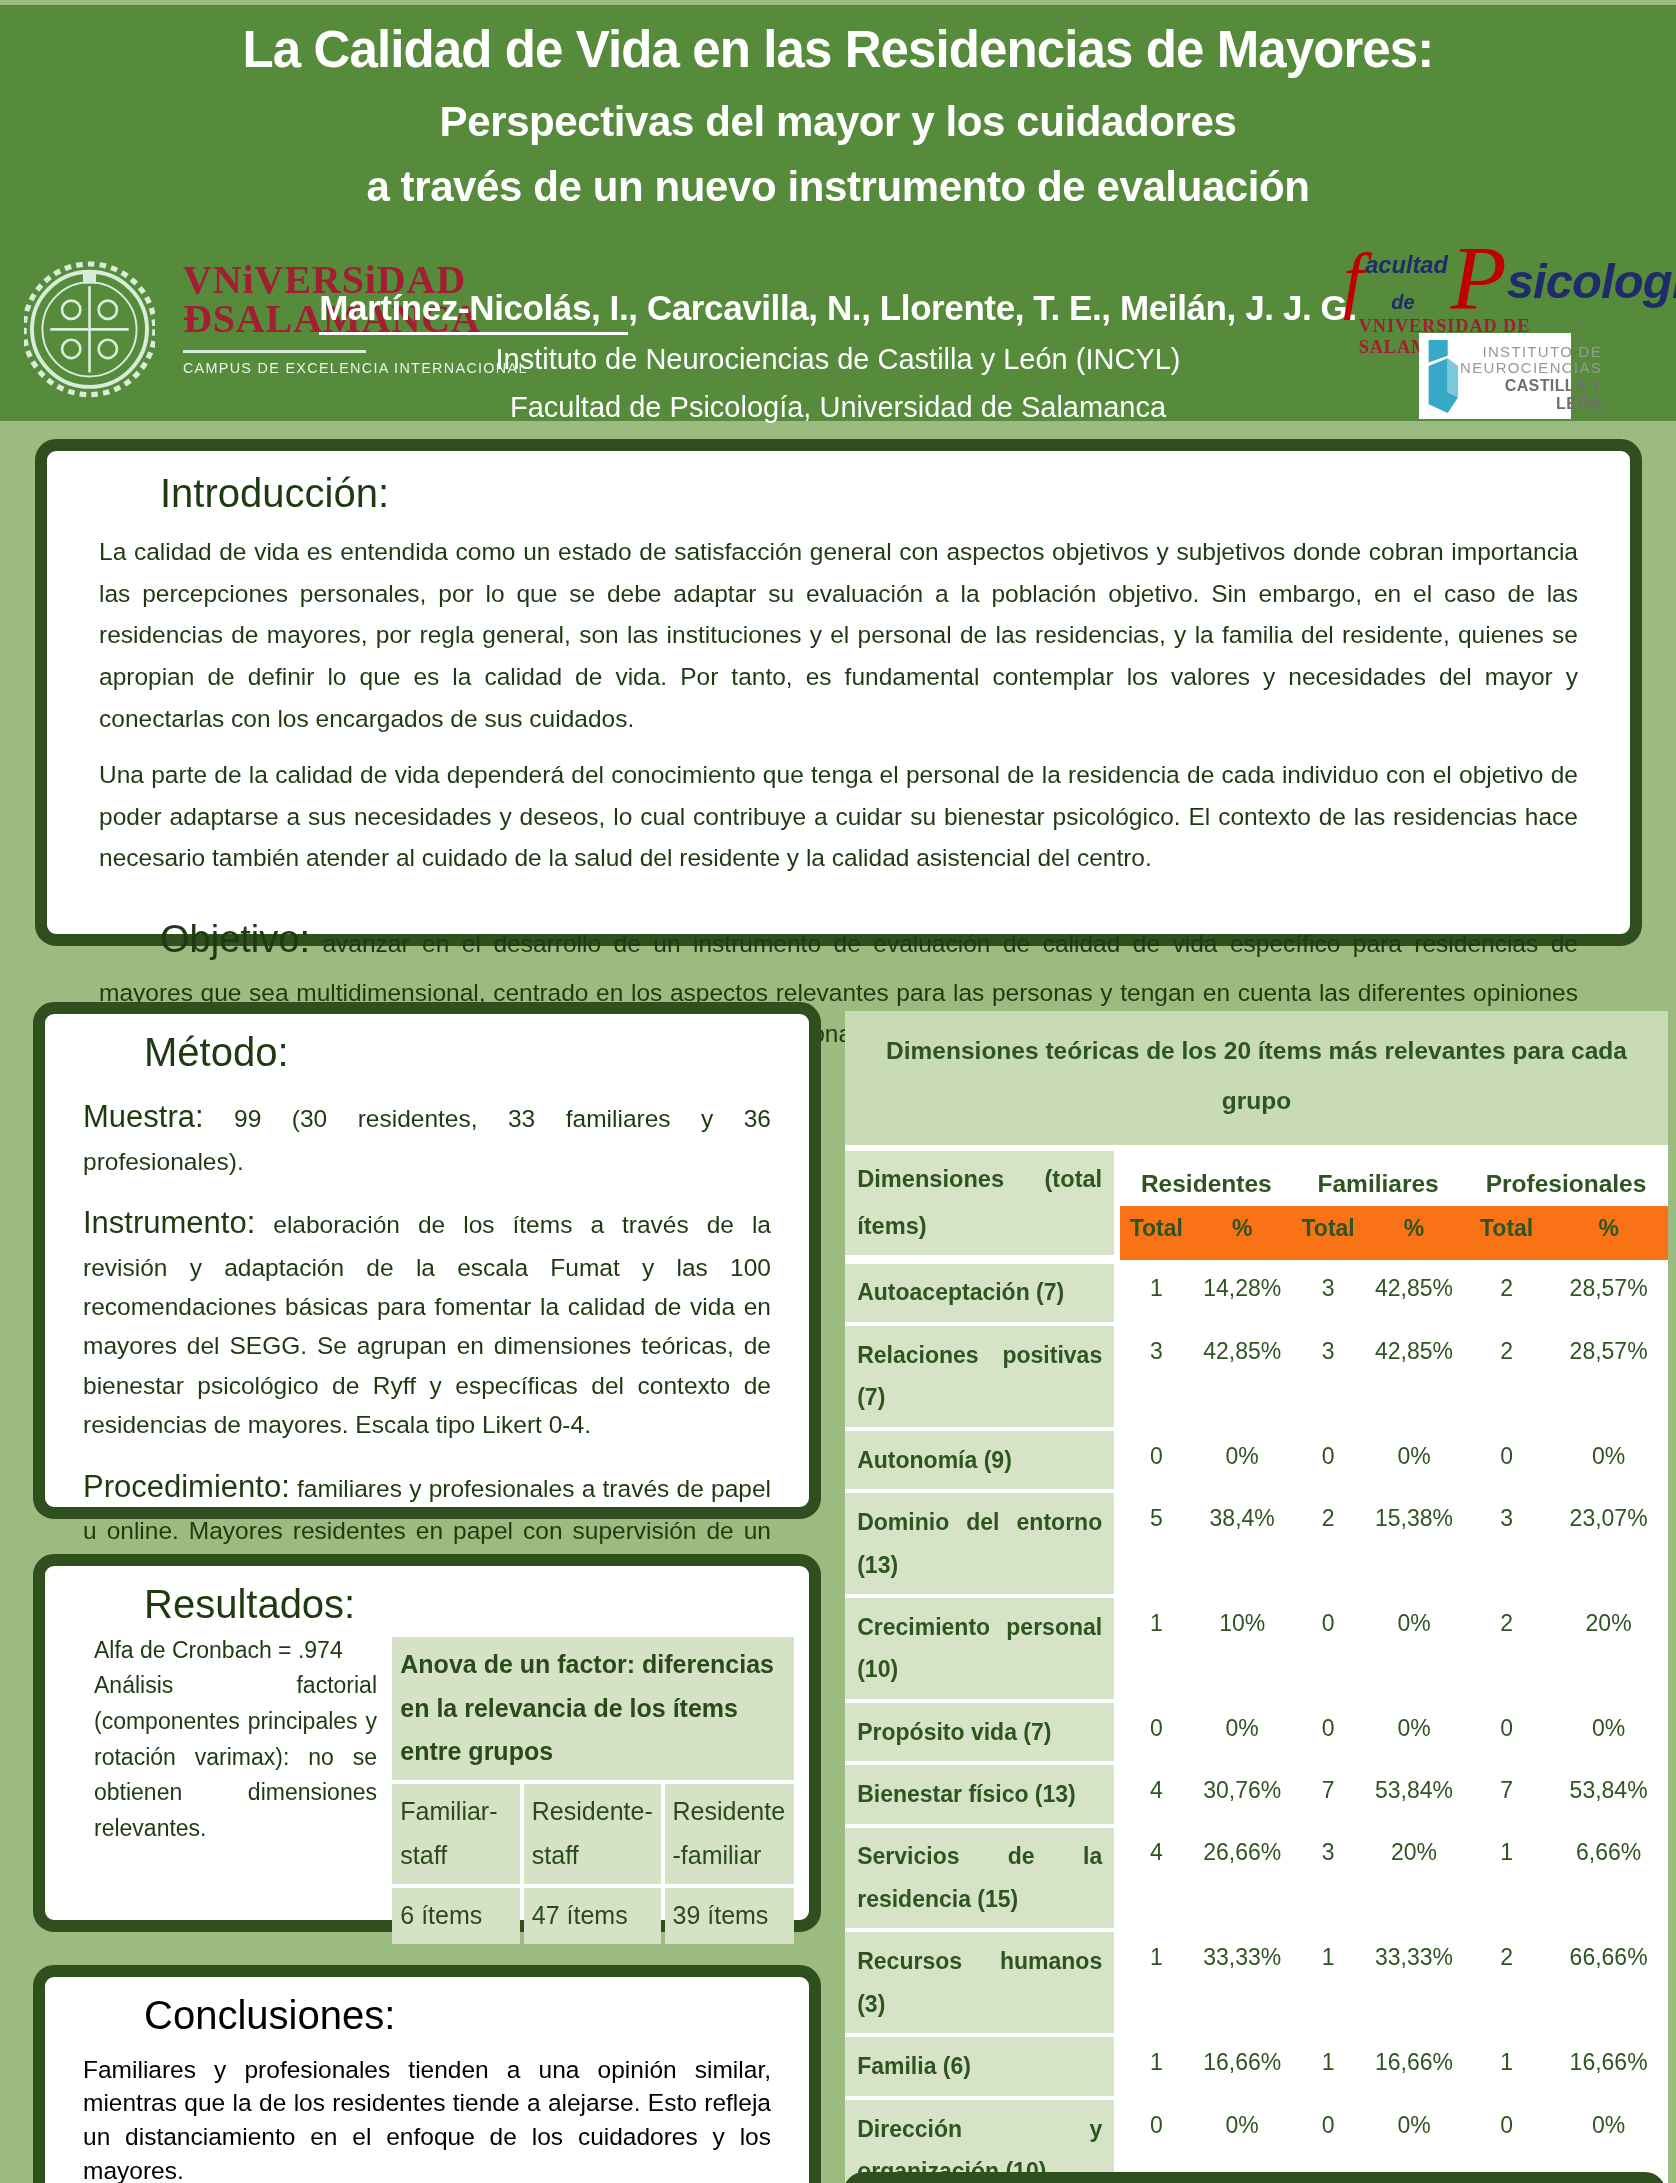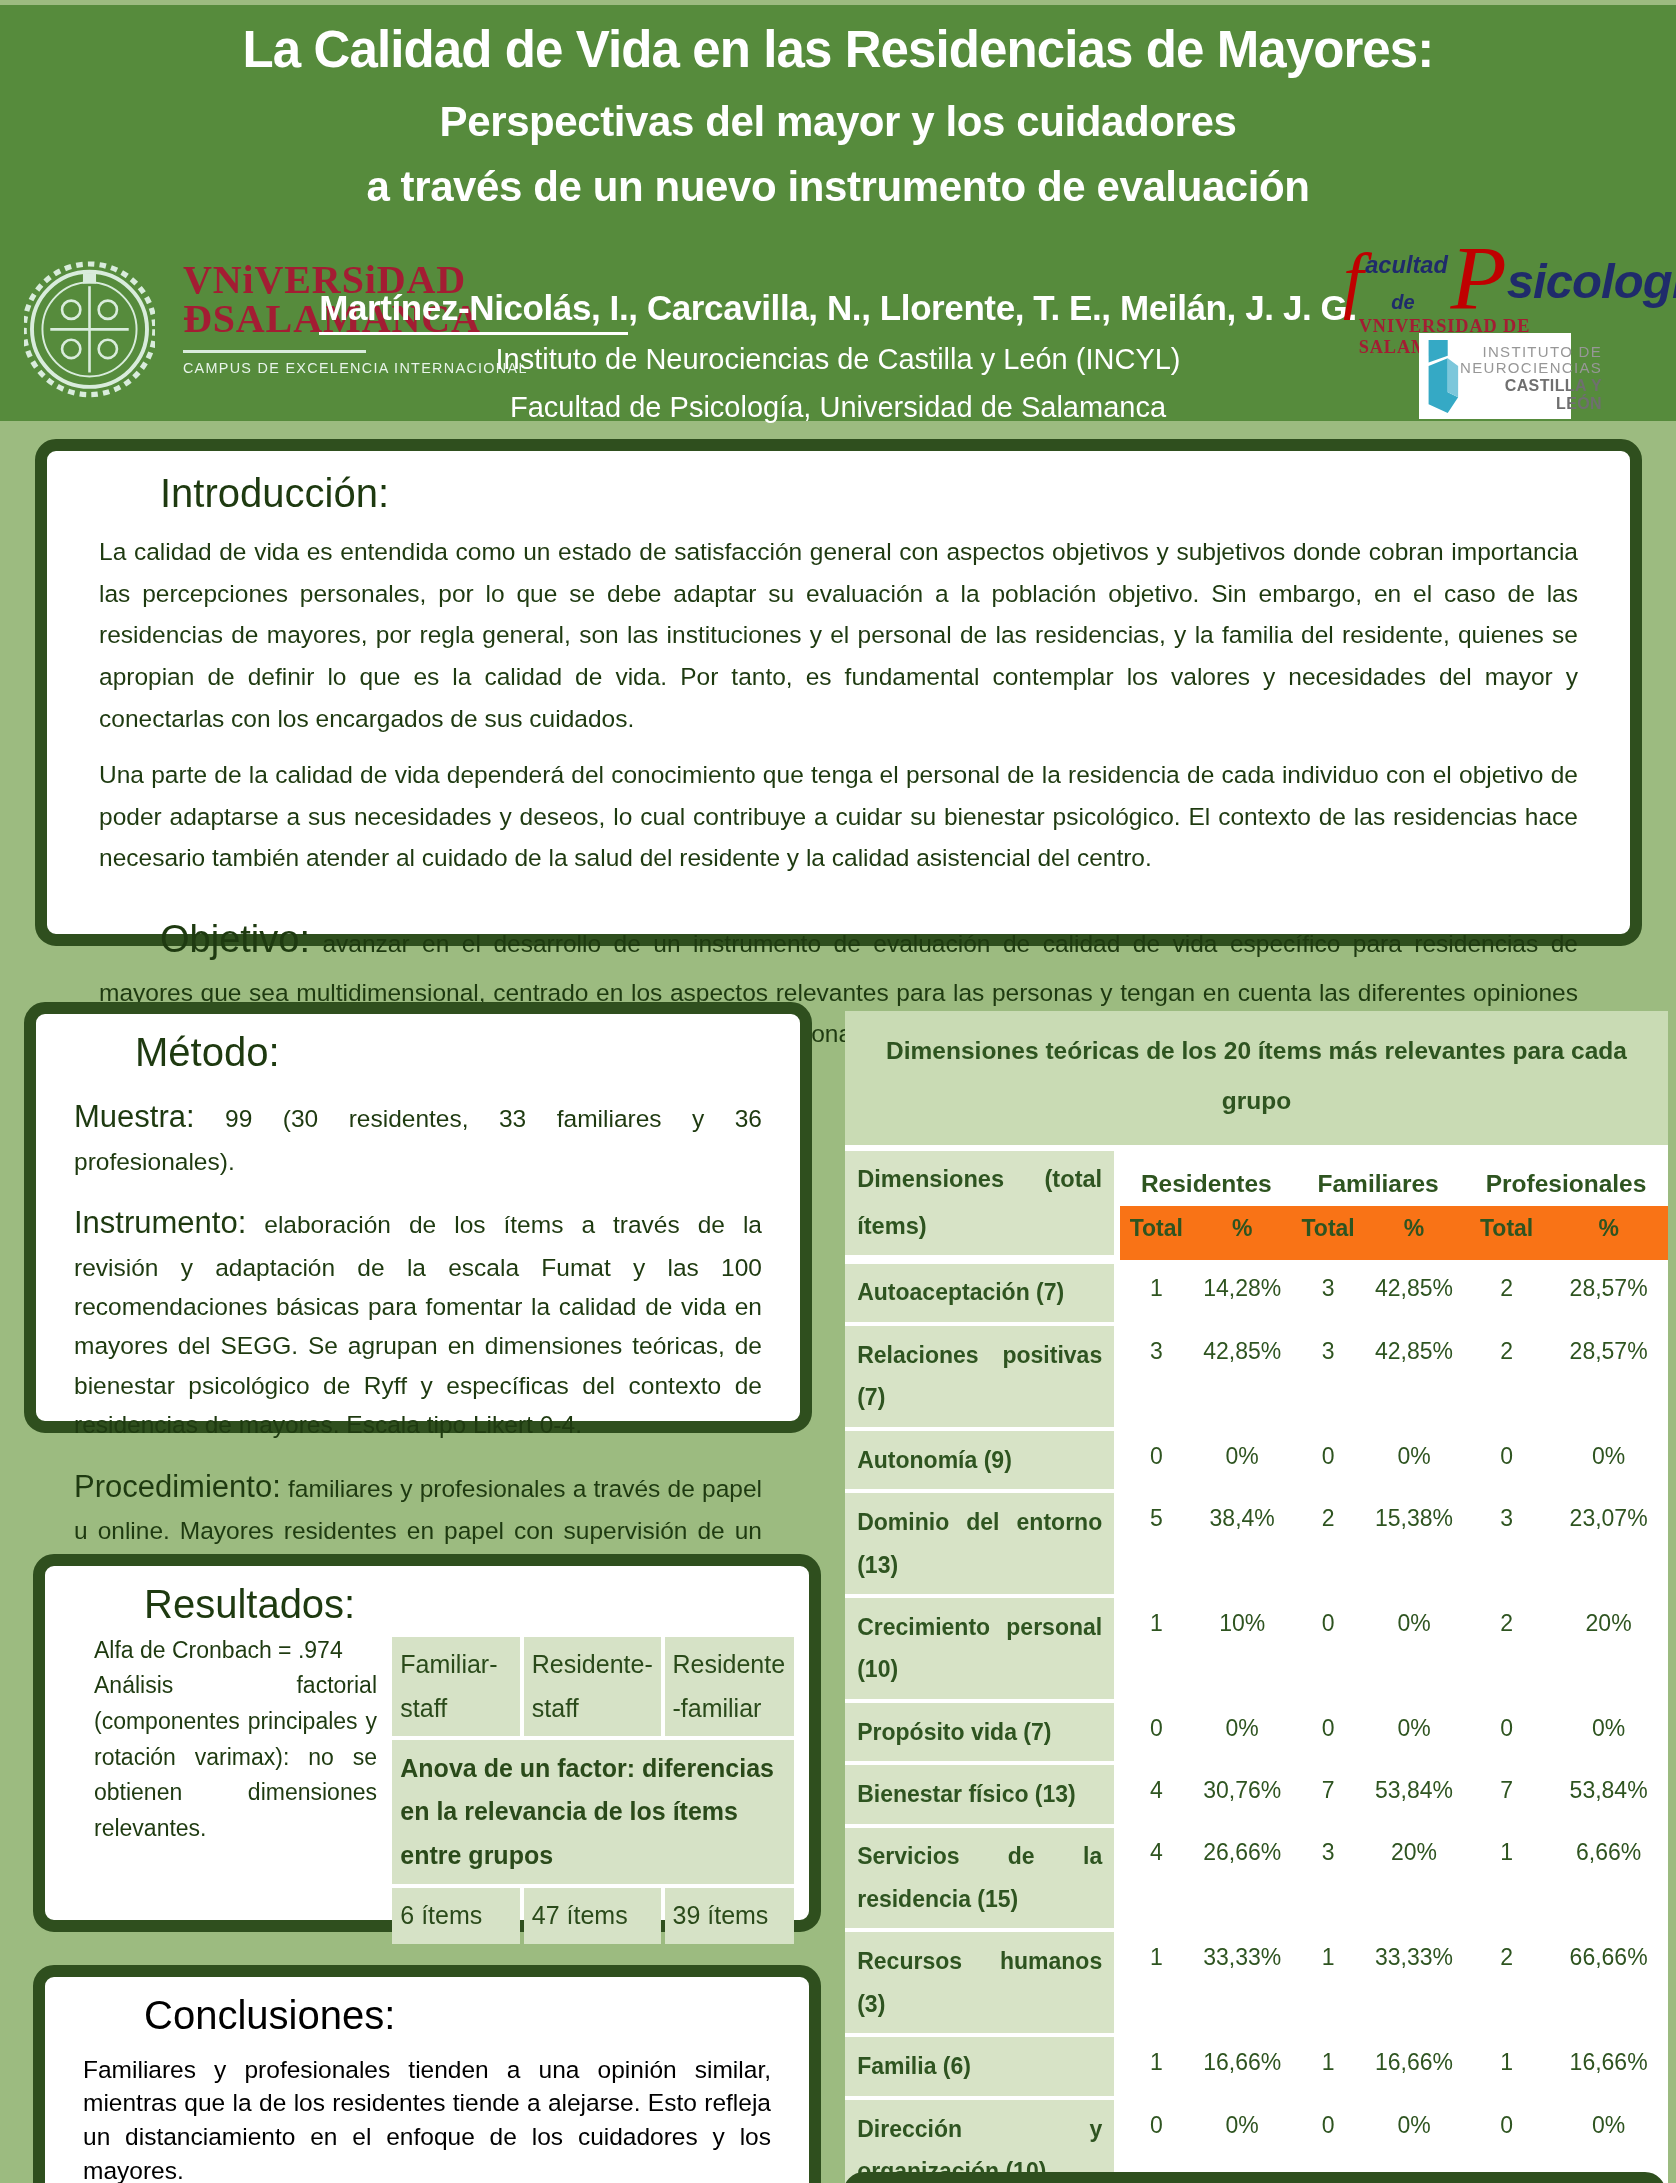--- a/index.html
+++ b/index.html
@@ -38,21 +38,21 @@
   
   .incyl{position:absolute;left:1419px;top:328px;width:152px;height:86px;background:#fff;
          display:flex;align-items:flex-end;padding:6.1px;box-sizing:border-box;}
   .incyl-mark{width:35px;height:73px;flex:0 0 auto;}
   .incyl-txt{flex:1;text-align:right;line-height:1.12;}
   .incyl-l1,.incyl-l2{color:#979797;font-size:15px;letter-spacing:1.3px;}
   .incyl-l3{color:#6F6F6F;font-size:16px;font-weight:bold;letter-spacing:0.4px;}
   
   .panel{position:absolute;background:#fff;border:12.2px solid #2F4F1E;border-radius:21px;box-sizing:border-box;}
   #intro-panel{left:35px;top:439px;width:1607px;height:507px;padding:20px 52px;}
-  #metodo-panel{left:24px;top:1002px;width:788px;height:431px;padding:15.7px 38px;}
+  #metodo-panel{left:33px;top:1002px;width:788px;height:517px;padding:15.7px 38px;}
   #resultados-panel{left:33px;top:1554px;width:788px;height:378px;padding:15.7px 26px 15.7px 38px;}
   #conclusiones-panel{left:33px;top:1965px;width:788px;height:533px;padding:15.7px 38px;}
   #referencias-panel{left:843px;top:2172px;width:823px;height:369px;padding:11.4px 34px;}
   .sec-h{font-size:40px;font-weight:400;margin:0 0 4.4px 61px;}
   .hg{color:#1E3A10;} .hb{color:#000;}
   .jp{text-align:justify;margin:15px 0 0 0;}
   .tg{color:#1E3A10;} .tb{color:#000;}
   .intro-p{font-size:24.5px;line-height:1.7;}
   .obj-p{font-size:24.5px;line-height:1.7;text-indent:61px;margin-top:28px;}
   .obj-label{font-size:38px;}
@@ -171,27 +171,27 @@
 
   <div class="panel" id="resultados-panel">
     <div class="sec-h hg">Resultados:</div>
     <div class="res-body">
       <div class="res-left tg">
         <div>Alfa de Cronbach = .974</div>
         <div>Análisis factorial (componentes principales y rotación varimax): no se obtienen dimensiones relevantes.</div>
       </div>
       <table class="anova">
         <tbody>
+          <tr>
+              <td class="anova-title" colspan="3">Anova de un factor: diferencias en la relevancia de los ítems entre grupos</td>
+            </tr>
           <tr id="anova-cols">
               <td>Familiar-staff</td>
               <td>Residente-staff</td>
               <td>Residente -familiar</td>
-            </tr>
-          <tr>
-              <td class="anova-title" colspan="3">Anova de un factor: diferencias en la relevancia de los ítems entre grupos</td>
             </tr>
           <tr id="anova-vals">
               <td>6 ítems</td>
               <td>47 ítems</td>
               <td>39 ítems</td>
             </tr>
         </tbody>
       </table>
     </div>
   </div>

